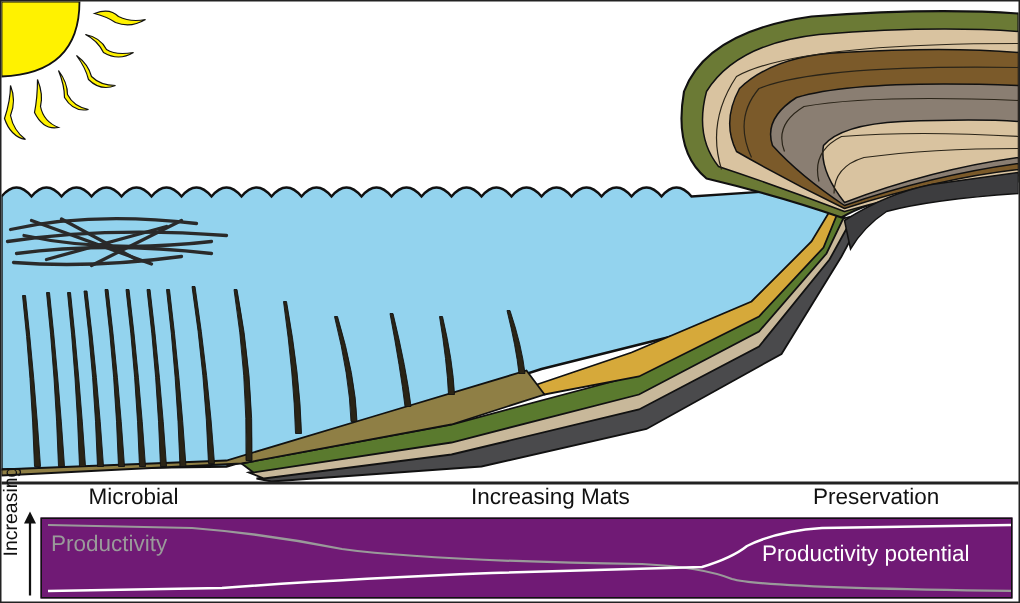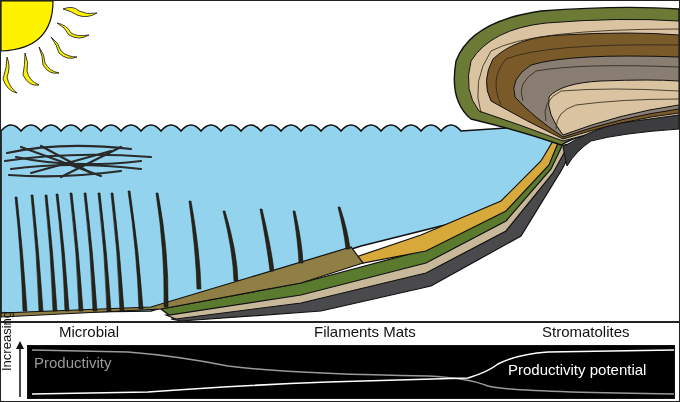--- a/index.html
+++ b/index.html
@@ -1,20 +1,20 @@
 <!DOCTYPE html>
 <html><head>
 <meta charset="utf-8">
 <style>
   html, body { margin: 0; padding: 0; background: #ffffff; }
   body { width: 680px; height: 402px; overflow: hidden; font-family: "Liberation Sans", sans-serif; }
   .frame { position: relative; width: 678px; height: 400px; border: 1px solid #222; background: #fff; }
   svg { position: absolute; left: 0; top: 0; }
   .label { position: absolute; font-size: 15px; color: #111; white-space: nowrap; }
-  .bar { position: absolute; left: 26px; top: 344px; width: 646px; height: 52px; background: #000000; border: 1px solid #111; }
+  .bar { position: absolute; left: 26px; top: 344px; width: 646px; height: 52px; background: #701a75; border: 1px solid #111; }
   .bar-text { position: absolute; font-size: 15px; white-space: nowrap; }
   .axis-label { position: absolute; left: -2px; top: 370px; transform: rotate(-90deg); transform-origin: left top; font-size: 13px; color: #111; white-space: nowrap; }
   .divider { position: absolute; left: 0; top: 320px; width: 678px; height: 2px; background: #222; }
 </style>
 </head>
 <body>
 
 <div class="frame">
   <svg width="678" height="322" viewBox="0 0 678 322">
 
@@ -81,22 +81,22 @@
         <path d="M38,46 Q44,54 44,62 Q48,70 58,72 Q48,74 42,64 Q42,56 38,46 Z"></path>
         <path d="M24,52 Q28,62 26,70 Q28,80 38,84 Q28,86 22,74 Q24,64 24,52 Z"></path>
         <path d="M6,56 Q10,66 6,76 Q8,86 16,92 Q6,90 2,78 Q6,66 6,56 Z"></path>
       </g>
     </g>
   </svg>
 
   <div class="divider"></div>
 
   <span class="label" style="left:58px; top:322px;">Microbial</span>
-  <span class="label" style="left:313px; top:322px;">Filaments Mats</span>
-  <span class="label" style="left:541px; top:322px;">Stromatolites</span>
+  <span class="label" style="left:313px; top:322px;">Increasing Mats</span>
+  <span class="label" style="left:541px; top:322px;">Preservation</span>
 
   <span class="axis-label">Increasing</span>
   <svg width="14" height="60" style="left:12px; top:338px;">
     <line x1="7" y1="58" x2="7" y2="6" stroke="#111" stroke-width="1.5"></line>
     <path d="M3,10 L7,2 L11,10 Z" fill="#111"></path>
   </svg>
 
   <div class="bar">
     <svg width="646" height="52" style="position:absolute; left:0; top:0;">
       <path d="M4,4 L100,6 Q150,10 200,20 Q260,28 400,30 Q440,32 460,40 Q480,46 646,48" stroke="#9a9a9a" stroke-width="1.5" fill="none"></path>

